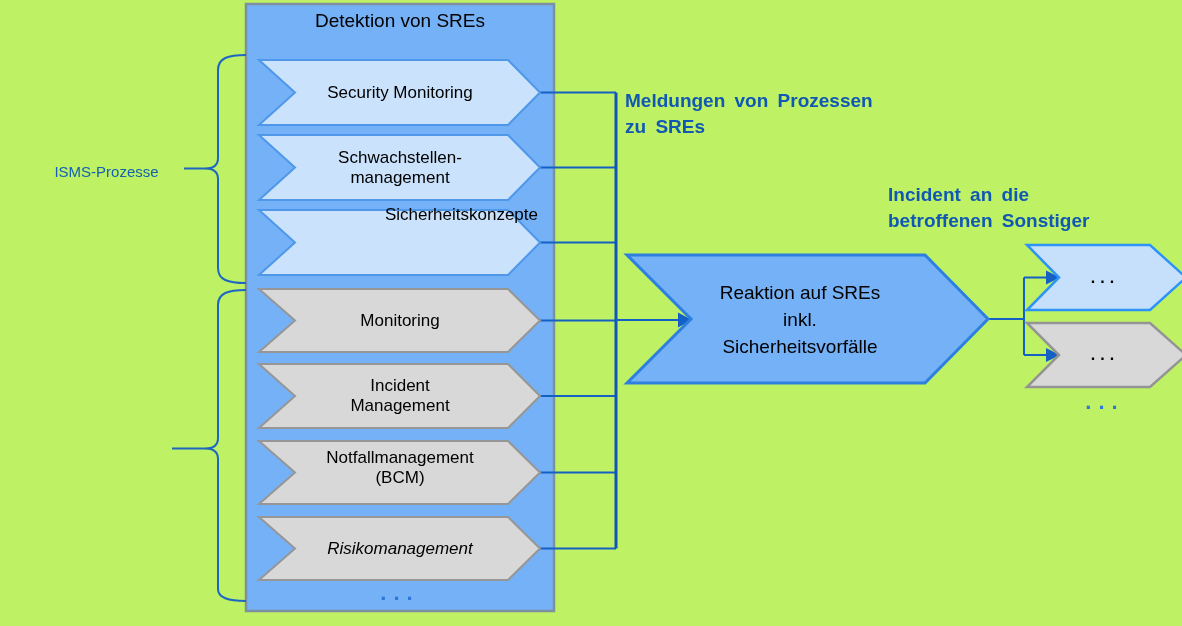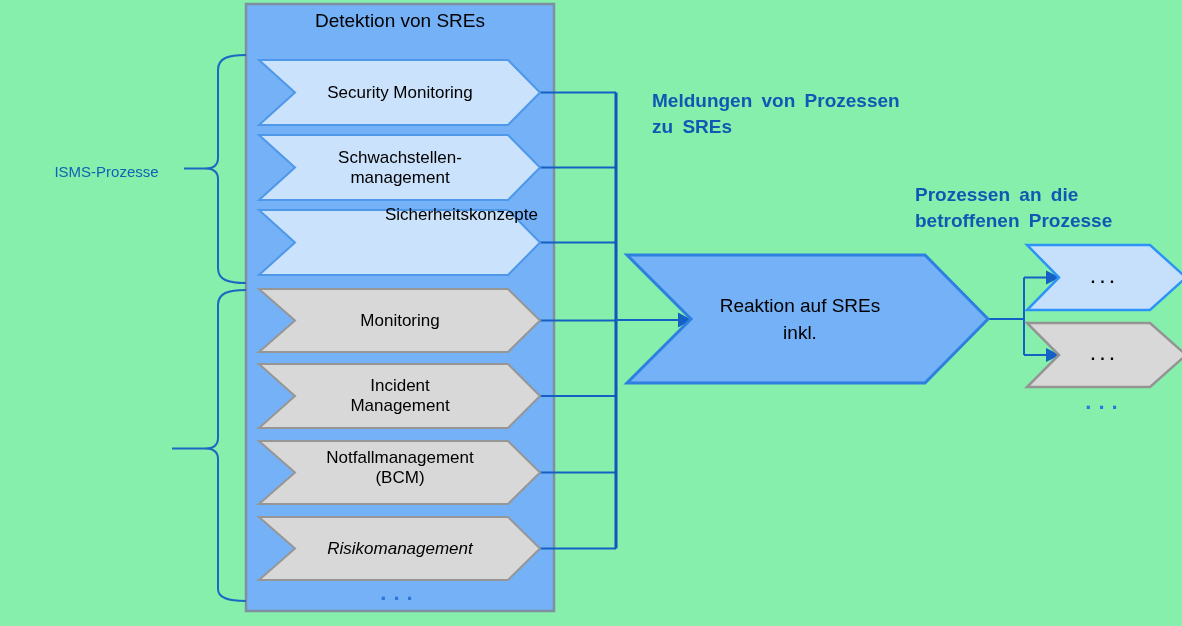--- a/index.html
+++ b/index.html
@@ -1,26 +1,26 @@
 <!DOCTYPE html>
 <html><head>
 <meta charset="utf-8">
 <style>
   html,body{margin:0;padding:0;background:#000;}
   .canvas{
-    position:relative;width:1182px;height:626px;background:#86efac;overflow:hidden;
+    position:relative;width:1182px;height:626px;background:#bef264;overflow:hidden;
     font-family:"Liberation Sans",sans-serif;
   }
   .canvas svg{position:absolute;top:0;left:0;}
   .lbl{position:absolute;font-family:"Liberation Sans",sans-serif;}
   .center{display:flex;flex-direction:column;align-items:center;justify-content:center;text-align:center;}
   .box-title{font-size:19px;color:#000;}
   .arrow-label{font-size:17px;line-height:20px;color:#000;}
   .reaction-label{font-size:19px;line-height:27px;color:#000;}
-  .blue-note{font-weight:bold;color:#1158B4;font-size:19px;line-height:26px;word-spacing:4px;margin-left:27px;}
+  .blue-note{font-weight:bold;color:#1158B4;font-size:19px;line-height:26px;word-spacing:4px;}
   .bracket-label{color:#1360B4;font-size:15px;line-height:23px;}
   .dots-blue{color:#2E76D9;font-weight:bold;font-size:22px;letter-spacing:7px;line-height:20px;}
   .dots-black{color:#000;font-weight:bold;font-size:16px;letter-spacing:5px;}
   .line{display:block;}
 </style>
 </head>
 <body>
 
 <div class="canvas">
 
@@ -95,26 +95,27 @@
 
   <div class="lbl center dots-blue" style="left:246px;top:580px;width:308px;height:26px;">...</div>
 
   <div class="lbl bracket-label" style="left:30px;top:160px;width:153px;text-align:center;">ISMS-Prozesse</div>
 
   <div class="lbl blue-note" style="left:625px;top:88px;width:300px;">
     <span class="line">Meldungen von Prozessen</span>
     <span class="line">zu SREs</span>
   </div>
   <div class="lbl blue-note" style="left:888px;top:182px;width:280px;">
-    <span class="line">Prozessen an die</span>
-    <span class="line">betroffenen Prozesse</span>
+    <span class="line">Incident an die</span>
+    <span class="line">betroffenen Sonstiger</span>
   </div>
 
   <div class="lbl center reaction-label" style="left:660px;top:257px;width:280px;height:124px;">
     <span class="line">Reaktion auf SREs</span>
     <span class="line">inkl.</span>
+    <span class="line">Sicherheitsvorfälle</span>
   </div>
 
   <div class="lbl center dots-black" style="left:1045px;top:245px;width:120px;height:65px;">...</div>
   <div class="lbl center dots-black" style="left:1045px;top:323px;width:120px;height:64px;">...</div>
   <div class="lbl center dots-blue" style="left:1045px;top:390px;width:120px;height:24px;">...</div>
 
 </div>
 
 </body></html>

